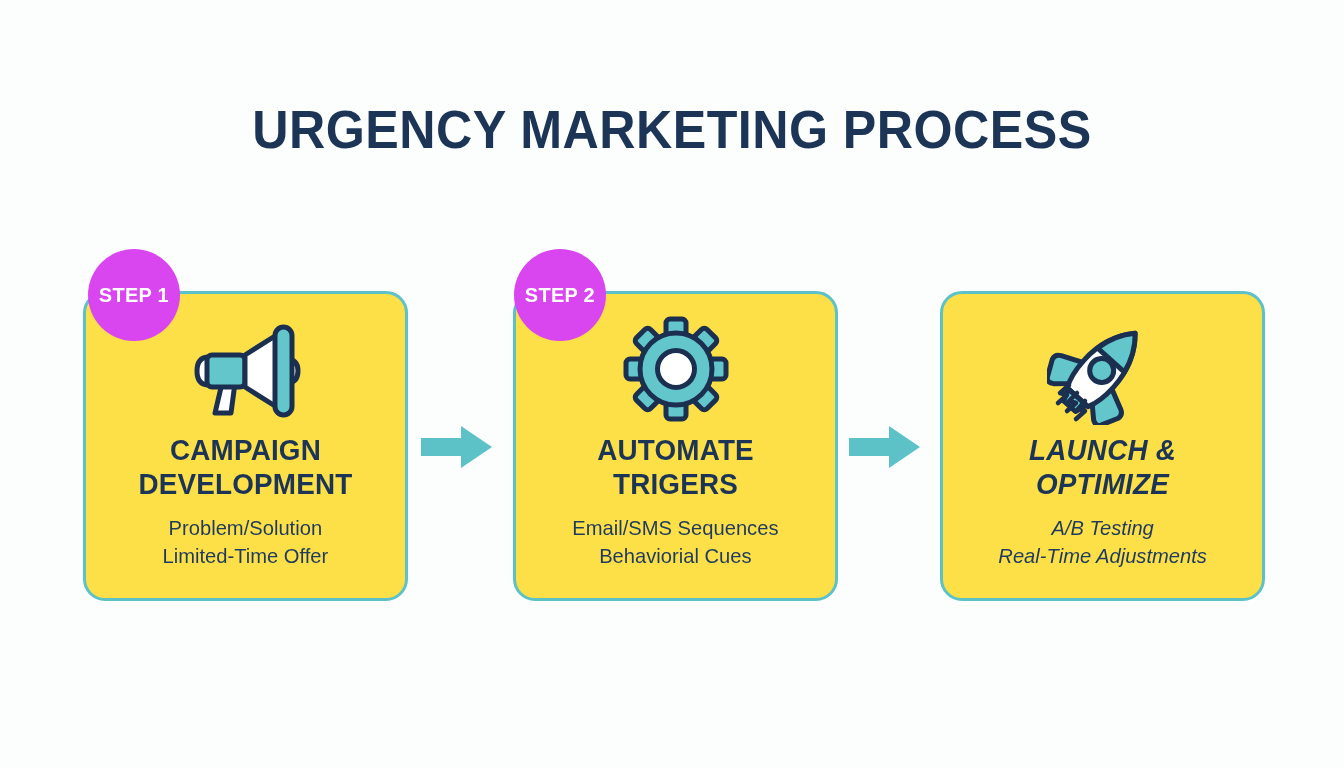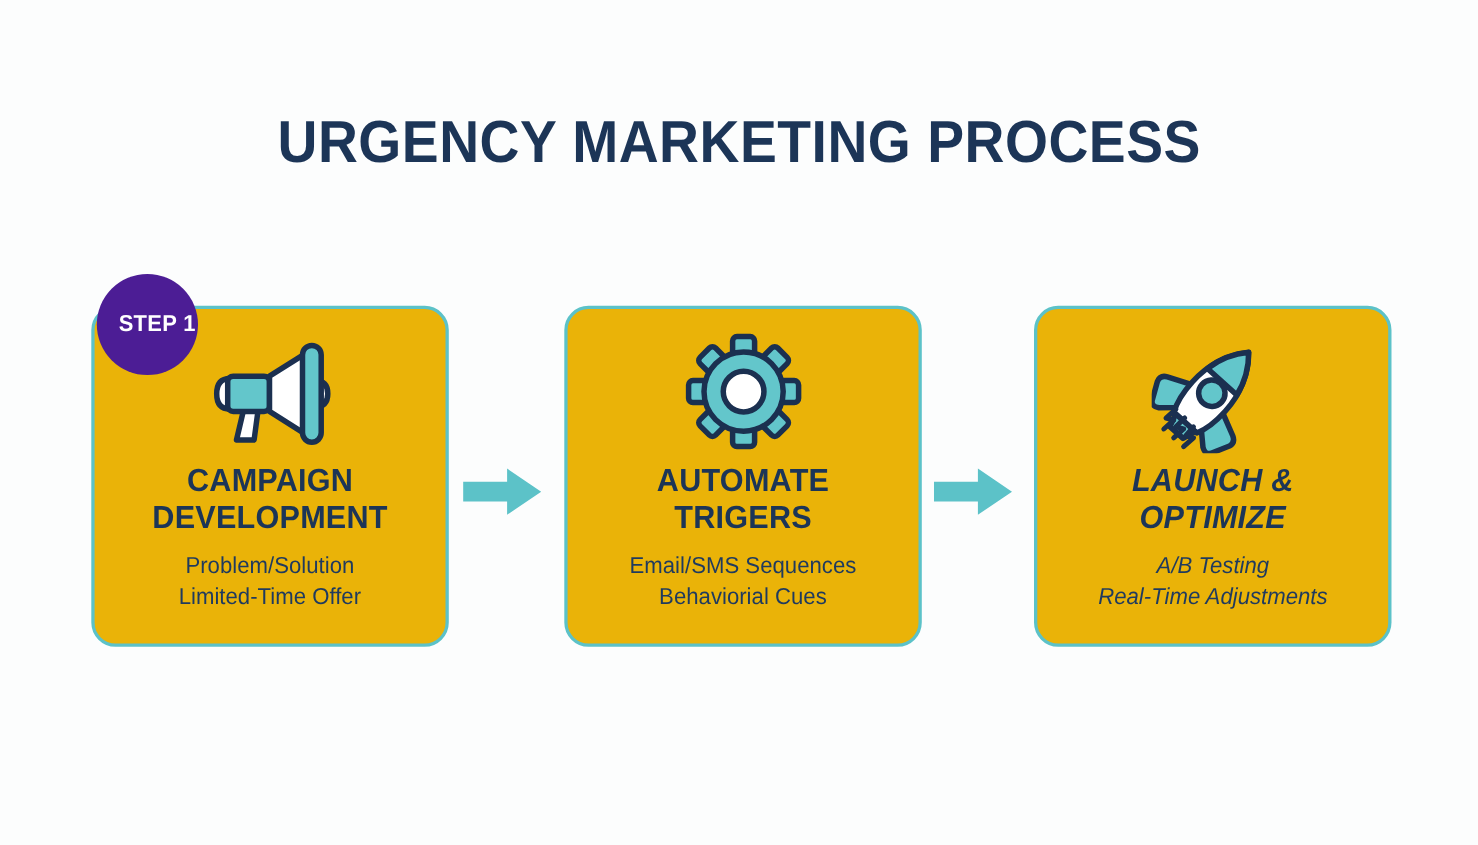--- a/index.html
+++ b/index.html
@@ -41,42 +41,42 @@
   .steps-row {
     position: absolute;
     left: 0;
     top: 0;
     width: 1344px;
     height: 768px;
   }
 
   .step-card {
     position: absolute;
-    top: 278px;
+    top: 291px;
     width: 325px;
     height: 310px;
     box-sizing: border-box;
     border: 3px solid #5cc2c8;
     border-radius: 22px;
-    background: #eab308;
+    background: #fde047;
   }
   .step-card.s1 { left: 83px; }
   .step-card.s2 { left: 513px; }
   .step-card.s3 { left: 940px; font-style: italic; }
 
   
   .step-badge {
     position: absolute;
     width: 92px;
     height: 92px;
     border-radius: 50%;
-    background: #4c1d95;
+    background: #d946ef;
     display: flex;
     align-items: center;
-    justify-content: flex-end;
+    justify-content: center;
     top: 249px;
     z-index: 5;
   }
   .step-badge.s1 { left: 88px; }
   .step-badge.s2 { left: 514px; }
   .step-badge.s3 { left: 942px; }
 
   .step-badge-label {
     font-family: "Liberation Sans Narrow", "Liberation Sans", sans-serif;
     font-size: 21px;
@@ -280,20 +280,23 @@
         <div class="card-detail">
           <div>A/B Testing</div>
           <div>Real-Time Adjustments</div>
         </div>
       </div>
     </div>
 
     <div class="step-badge s1">
       <span class="step-badge-label">STEP 1</span>
     </div>
+    <div class="step-badge s2">
+      <span class="step-badge-label">STEP 2</span>
+    </div>
 
     <div class="flow-arrow a1">
       <svg width="72" height="46" viewBox="0 0 72 46">
         <path d="M0 14 L40 14 L40 2 L71 23 L40 44 L40 32 L0 32 Z" fill="#5cc2c8"></path>
       </svg>
     </div>
     <div class="flow-arrow a2">
       <svg width="72" height="46" viewBox="0 0 72 46">
         <path d="M0 14 L40 14 L40 2 L71 23 L40 44 L40 32 L0 32 Z" fill="#5cc2c8"></path>
       </svg>

